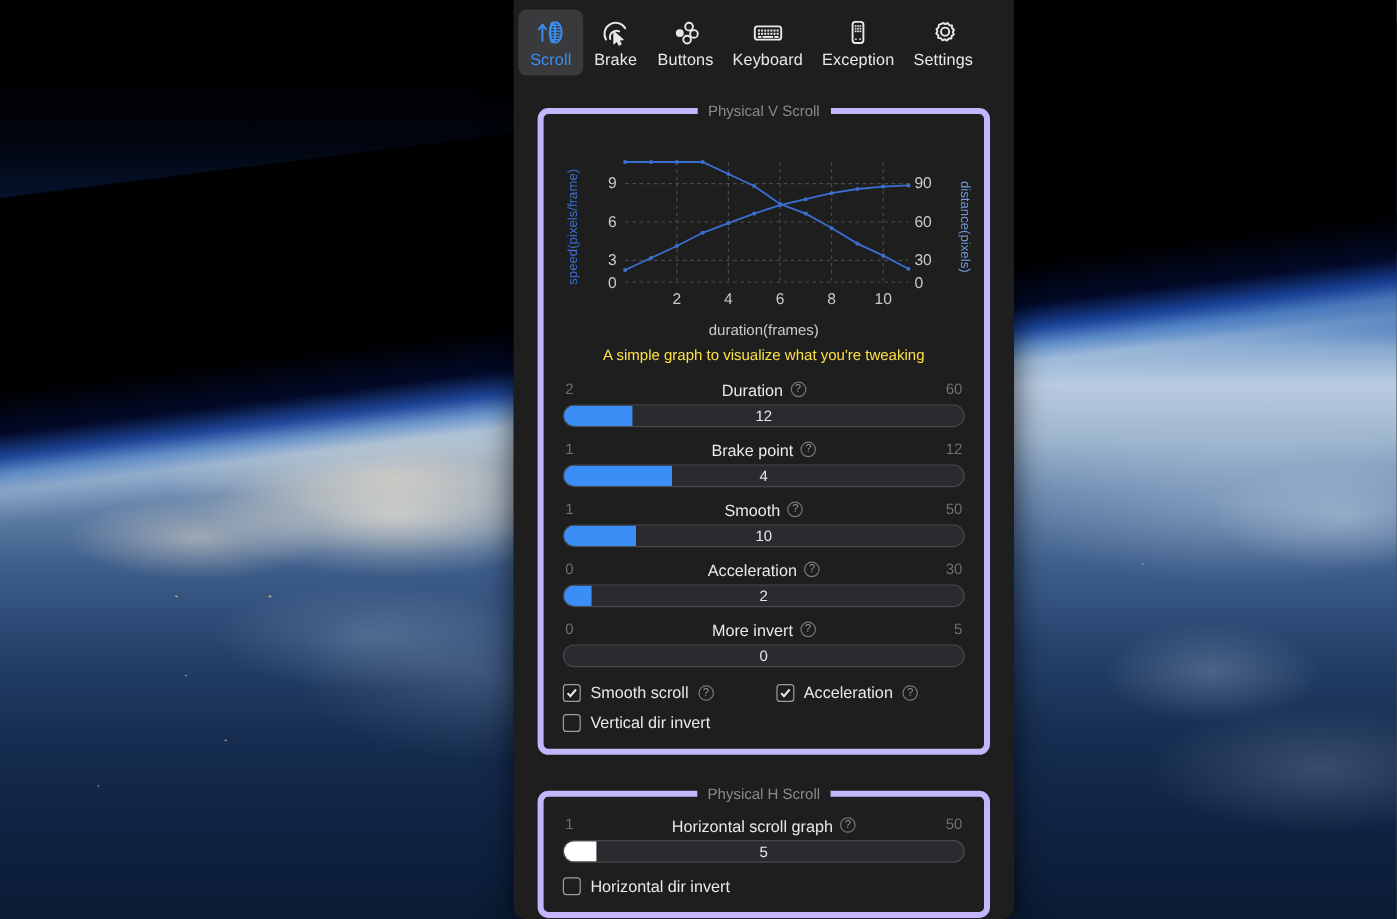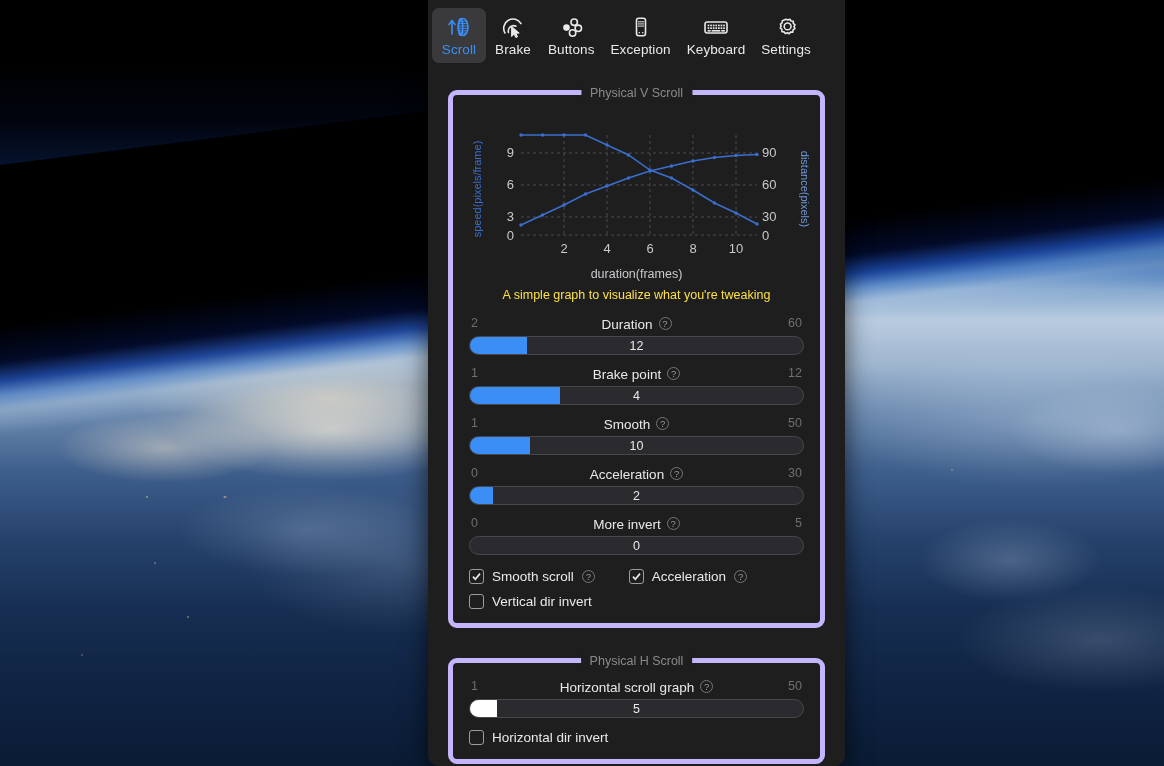--- a/index.html
+++ b/index.html
@@ -183,21 +183,21 @@
     background: #3a8ef6;
   }
   .fill.white { background: #ffffff; }
   .track-val {
     position: absolute; inset: 0;
     display: flex; align-items: center; justify-content: center;
     font-size: 12.5px; color: #e9e9ea;
   }
 
   
-  .check-row { display: flex; align-items: center; gap: 34px; margin-top: 14px; }
+  .check-row { display: flex; align-items: center; gap: 52px; margin-top: 14px; }
   .check-row.single { margin-top: 10px; }
   .check {
     display: flex; align-items: center; gap: 8px;
     font-size: 13.5px; color: #e9e9ea;
   }
   .box {
     width: 15px; height: 15px; border-radius: 3px;
     border: 1px solid #9b9ba1; background: transparent;
     display: flex; align-items: center; justify-content: center;
   }
@@ -243,42 +243,20 @@
       <div class="tab">
         <span class="tab-icon">
           <svg width="26" height="24" viewBox="0 0 26 24">
             <circle cx="8.5" cy="12.6" r="3.3" fill="#e9e9ea" stroke="none"></circle>
             <circle cx="16.2" cy="7.2" r="3.2"></circle>
             <circle cx="20.3" cy="13.3" r="3.2"></circle>
             <circle cx="14.6" cy="18" r="3.2"></circle>
           </svg>
         </span>
         <span class="tab-label">Buttons</span>
-      </div>
-
-      <div class="tab">
-        <span class="tab-icon">
-          <svg width="26" height="24" viewBox="0 0 26 24">
-            <rect x="8.5" y="3.2" width="9" height="17.6" rx="2.2"></rect>
-            <g fill="#e9e9ea" stroke="none">
-              <rect x="10.3" y="6" width="1.4" height="1.4"></rect>
-                <rect x="12.3" y="6" width="1.4" height="1.4"></rect>
-              <rect x="14.3" y="6" width="1.4" height="1.4"></rect>
-              <rect x="10.3" y="8.2" width="1.4" height="1.4"></rect>
-                <rect x="12.3" y="8.2" width="1.4" height="1.4"></rect>
-              <rect x="14.3" y="8.2" width="1.4" height="1.4"></rect>
-              <rect x="10.3" y="10.4" width="1.4" height="1.4"></rect>
-                <rect x="12.3" y="10.4" width="1.4" height="1.4"></rect>
-              <rect x="14.3" y="10.4" width="1.4" height="1.4"></rect>
-              <rect x="10.6" y="17" width="1.3" height="1.3"></rect>
-                <rect x="14.1" y="17" width="1.3" height="1.3"></rect>
-            </g>
-          </svg>
-        </span>
-        <span class="tab-label">Exception</span>
       </div>
 
       <div class="tab">
         <span class="tab-icon">
           <svg width="28" height="24" viewBox="0 0 28 24">
             <rect x="3" y="7" width="22" height="11" rx="2.2"></rect>
             <g fill="#e9e9ea" stroke="none">
               <rect x="5.6" y="9.6" width="1.7" height="1.7"></rect>
                 <rect x="8.2" y="9.6" width="1.7" height="1.7"></rect>
               <rect x="10.8" y="9.6" width="1.7" height="1.7"></rect>
@@ -293,20 +271,42 @@
               <rect x="16" y="12.3" width="1.7" height="1.7"></rect>
                 <rect x="18.6" y="12.3" width="1.7" height="1.7"></rect>
               <rect x="21.2" y="12.3" width="1.7" height="1.7"></rect>
               <rect x="5.6" y="15" width="3" height="1.6"></rect>
                 <rect x="9.6" y="15" width="8.6" height="1.6"></rect>
               <rect x="19.2" y="15" width="3.7" height="1.6"></rect>
             </g>
           </svg>
         </span>
         <span class="tab-label">Keyboard</span>
+      </div>
+
+      <div class="tab">
+        <span class="tab-icon">
+          <svg width="26" height="24" viewBox="0 0 26 24">
+            <rect x="8.5" y="3.2" width="9" height="17.6" rx="2.2"></rect>
+            <g fill="#e9e9ea" stroke="none">
+              <rect x="10.3" y="6" width="1.4" height="1.4"></rect>
+                <rect x="12.3" y="6" width="1.4" height="1.4"></rect>
+              <rect x="14.3" y="6" width="1.4" height="1.4"></rect>
+              <rect x="10.3" y="8.2" width="1.4" height="1.4"></rect>
+                <rect x="12.3" y="8.2" width="1.4" height="1.4"></rect>
+              <rect x="14.3" y="8.2" width="1.4" height="1.4"></rect>
+              <rect x="10.3" y="10.4" width="1.4" height="1.4"></rect>
+                <rect x="12.3" y="10.4" width="1.4" height="1.4"></rect>
+              <rect x="14.3" y="10.4" width="1.4" height="1.4"></rect>
+              <rect x="10.6" y="17" width="1.3" height="1.3"></rect>
+                <rect x="14.1" y="17" width="1.3" height="1.3"></rect>
+            </g>
+          </svg>
+        </span>
+        <span class="tab-label">Exception</span>
       </div>
 
       <div class="tab">
         <span class="tab-icon">
           <svg width="26" height="24" viewBox="0 0 26 24">
             <path d="M13 4.2 L14.9 5.0 L16.9 4.2 L18.1 6.0 L20.3 6.2 L20.3 8.4 L22.0 9.8 L21.0 11.7
                      L21.9 13.7 L20.1 14.9 L19.8 17.1 L17.6 17.1 L16.1 18.8 L14.3 17.8 L12.3 18.6
                      L11.1 16.9 L8.9 16.6 L8.9 14.4 L7.2 13.0 L8.2 11.1 L7.4 9.1 L9.1 7.9 L9.4 5.7 Z" stroke-linejoin="round"></path>
             <circle cx="14.6" cy="11.4" r="3.4"></circle>
           </svg>

